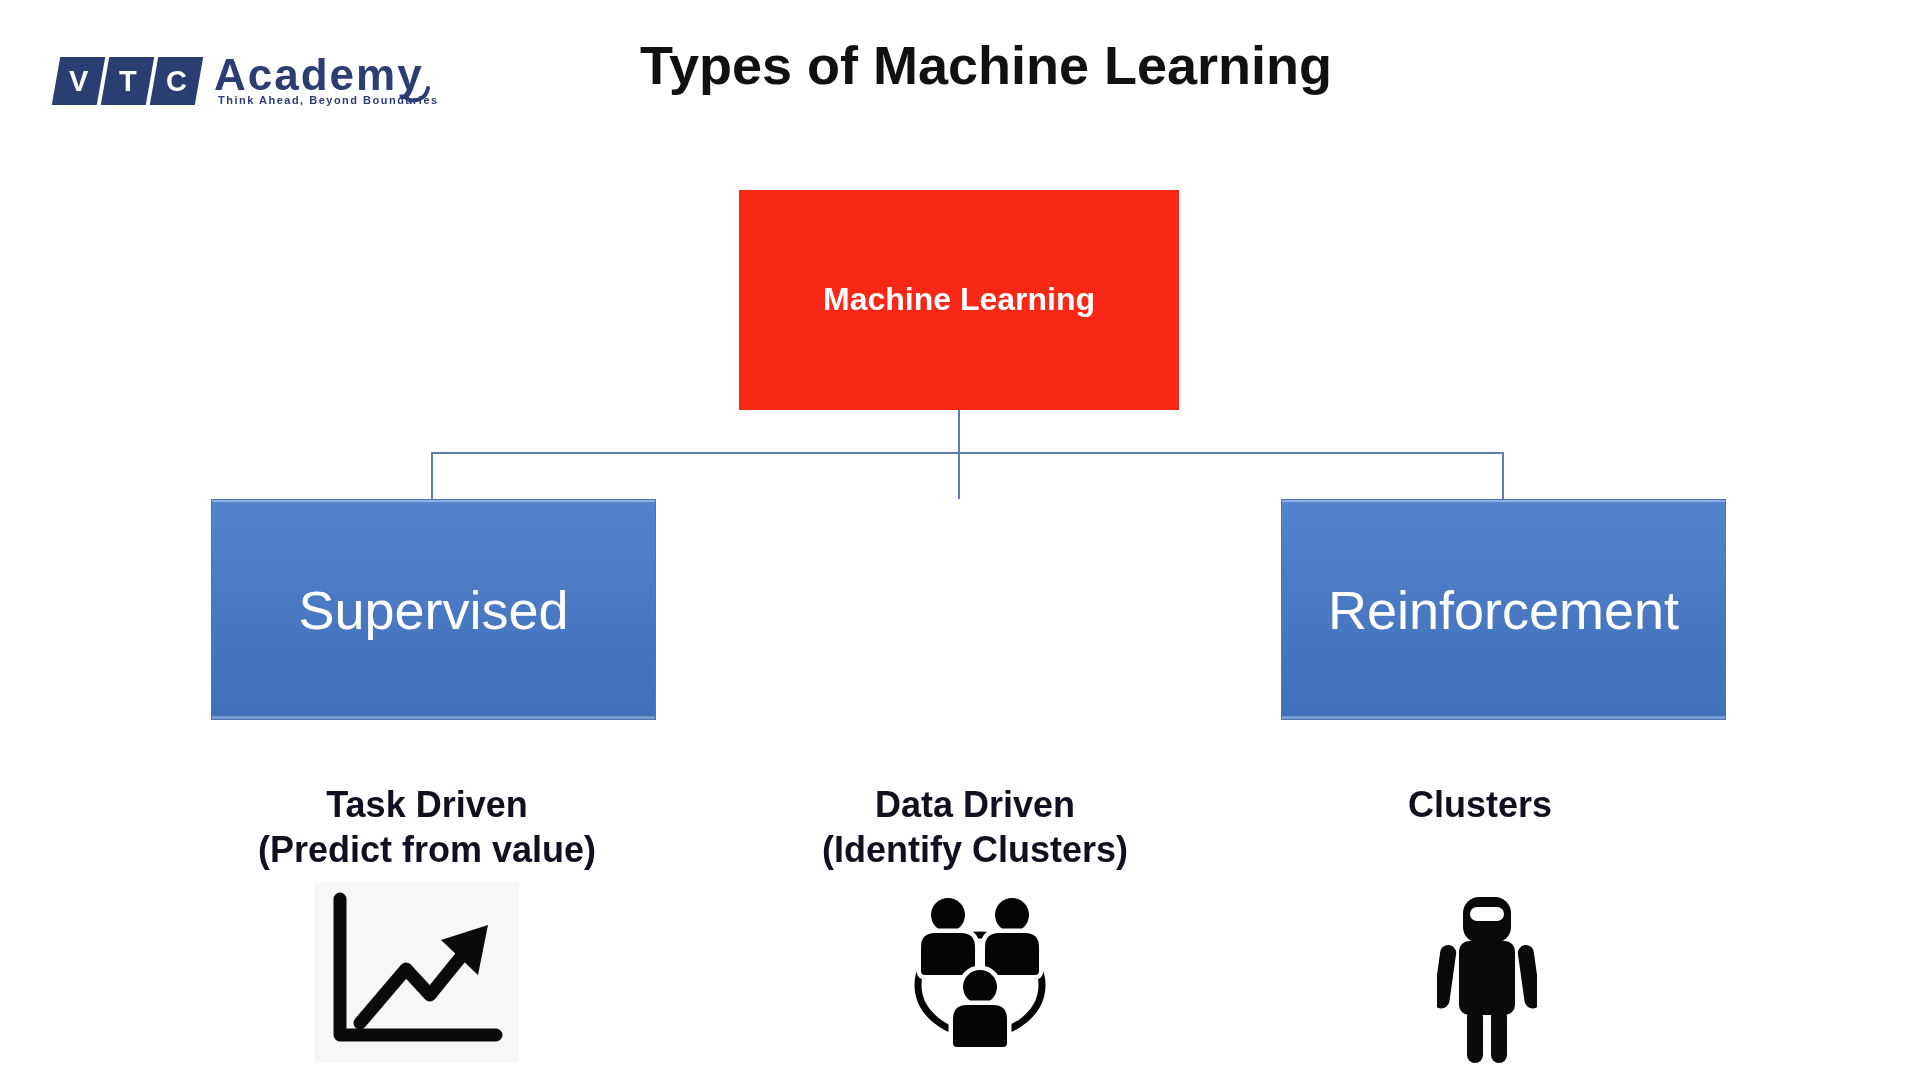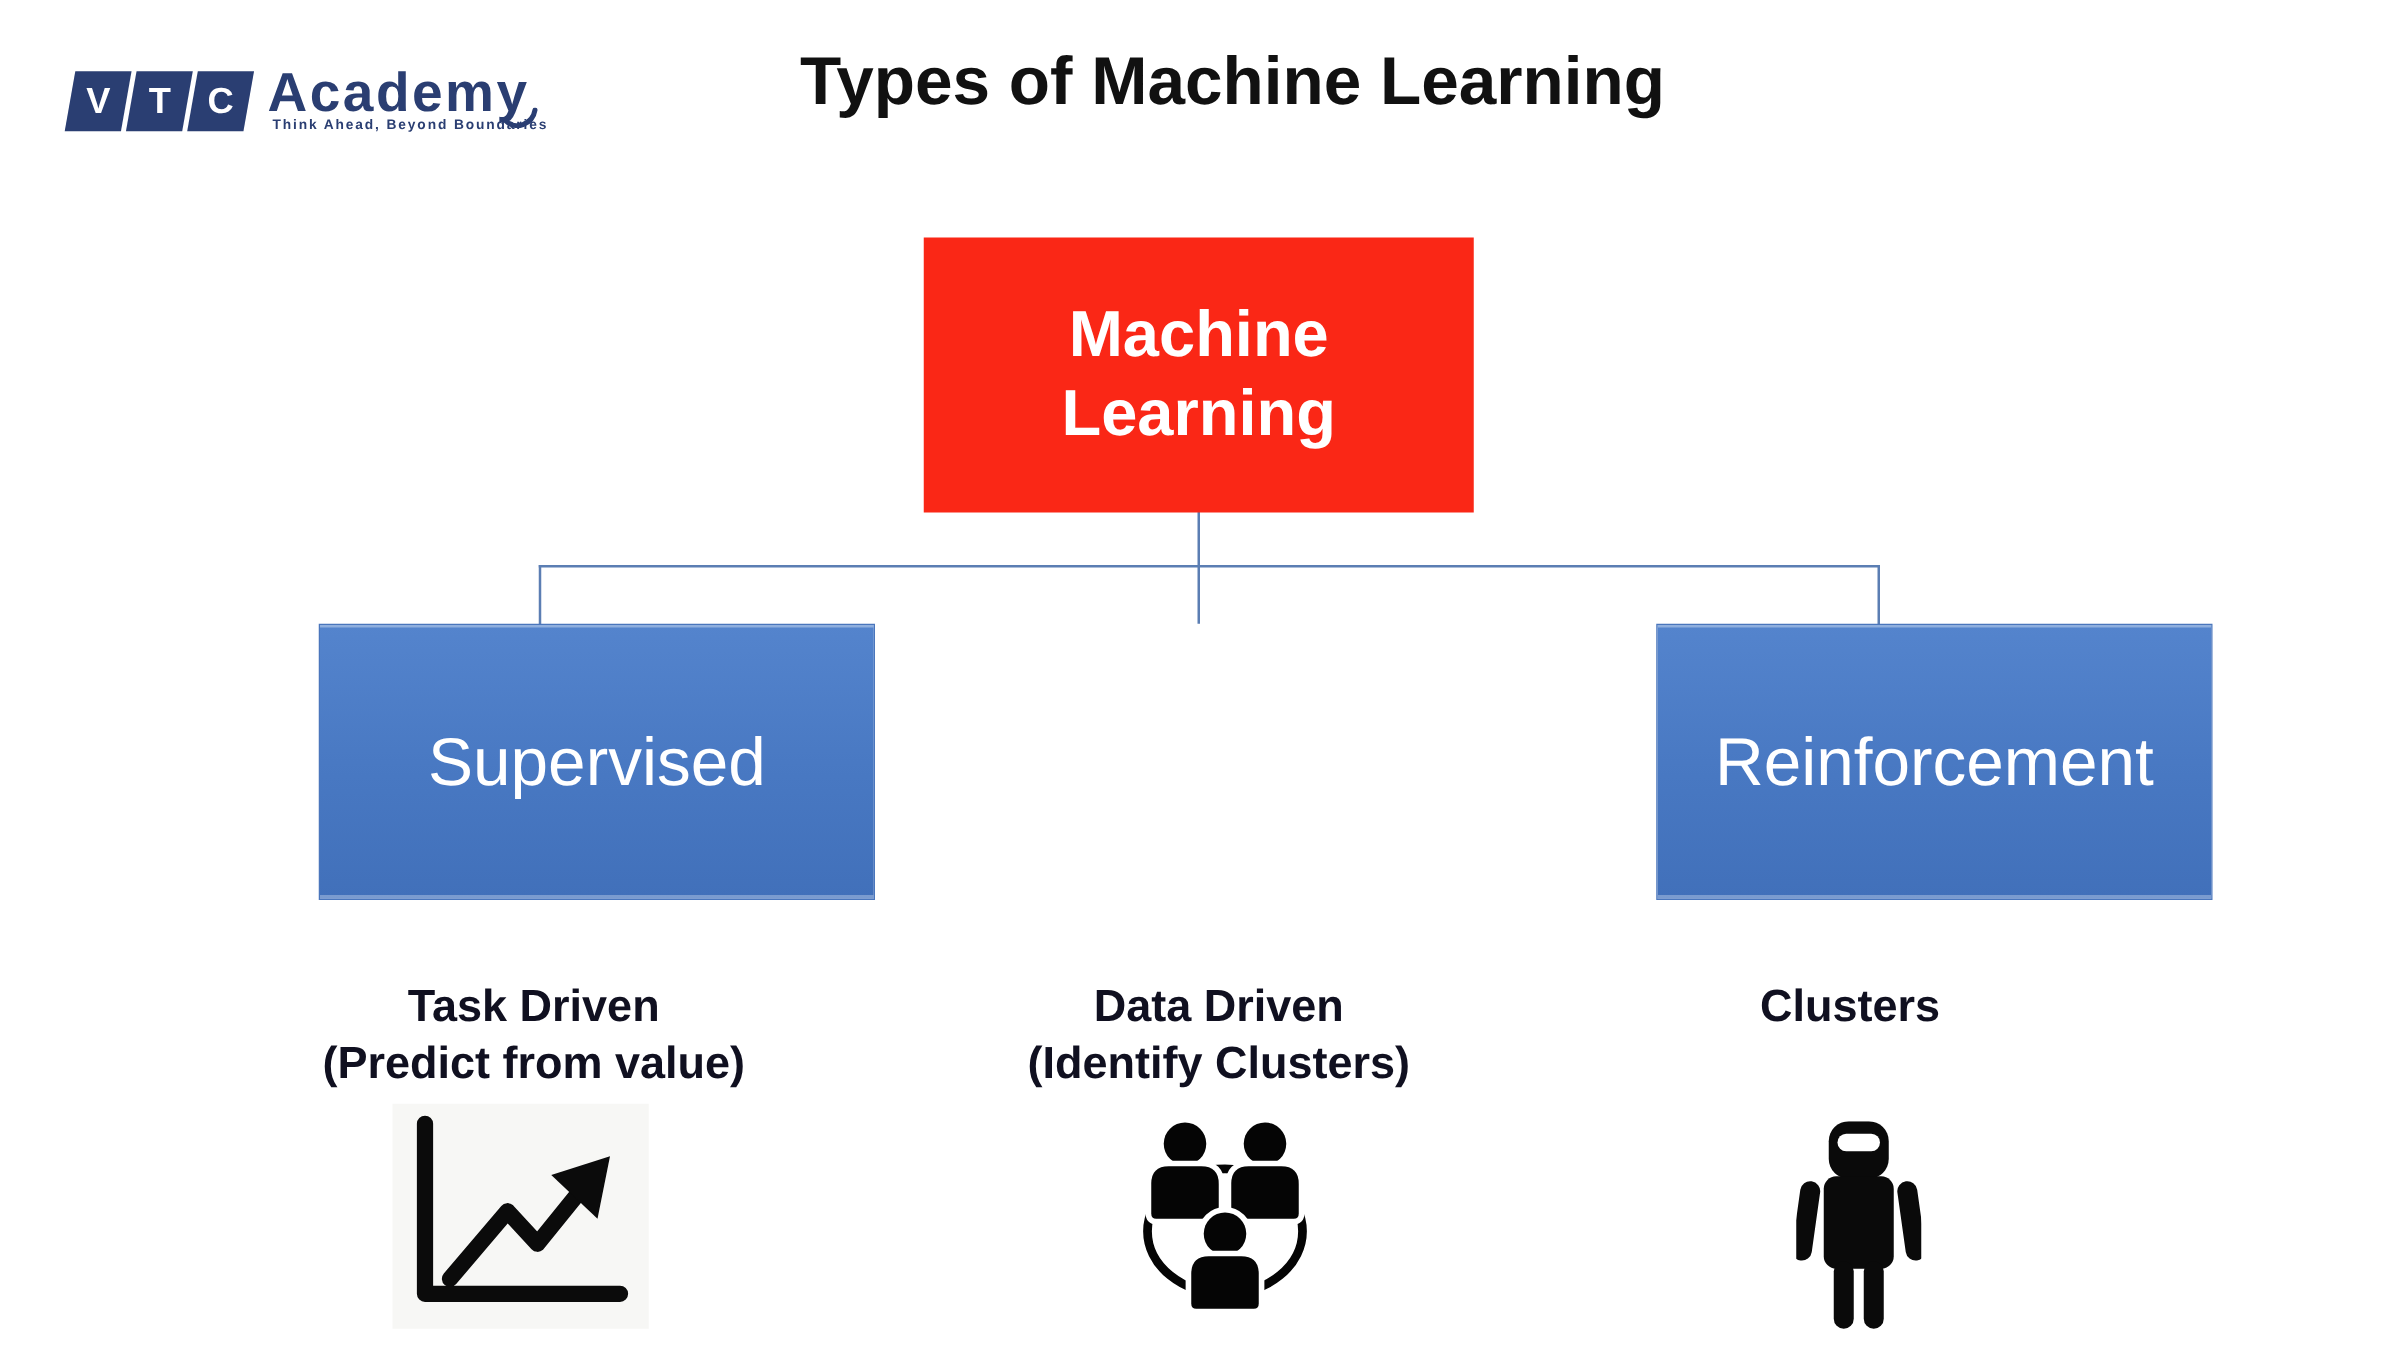--- a/index.html
+++ b/index.html
@@ -40,29 +40,29 @@
   .conn-v-root   { left:958px; top:408px; width:2px;  height:91px; }
   .conn-h        { left:431px; top:452px; width:1073px; height:2px; }
   .conn-v-left   { left:431px; top:452px; width:2px;  height:48px; }
   .conn-v-right  { left:1502px; top:452px; width:2px; height:48px; }
 
   
   .node { position:absolute; z-index:2; display:flex; align-items:center; justify-content:center; text-align:center; }
   .node-root {
     left:739px; top:190px; width:440px; height:220px;
     background:var(--root-fill,#FA2716); color:#ffffff;
-    font-size:52px; font-weight:600; line-height:1.22;
+    font-size:32px; font-weight:600; line-height:1.22;
   }
   .node-root .wrap { display:block; width:280px; }
   .node-branch {
     top:499px; height:219px; width:443px;
     background:linear-gradient(180deg, var(--branch-top,#5484CD) 0%, #4878C2 55%, var(--branch-bottom,#4170BA) 100%);
     border:1px solid #4a76bc;
     box-shadow: inset 0 2px 0 rgba(255,255,255,.35), inset 0 -3px 0 rgba(255,255,255,.3);
-    color:#ffffff; font-size:54px; font-weight:400; white-space:nowrap;margin-left:44px;
+    color:#ffffff; font-size:54px; font-weight:400; white-space:nowrap;
   }
   .branch-supervised    { left:211px; }
   .branch-unsupervised  { left:748px; }
   .branch-reinforcement { left:1281px; }
 
   
   .desc {
     position:absolute; top:782px; width:520px; text-align:center;
     font-size:36px; font-weight:bold; color:#101020; line-height:45px;
   }

